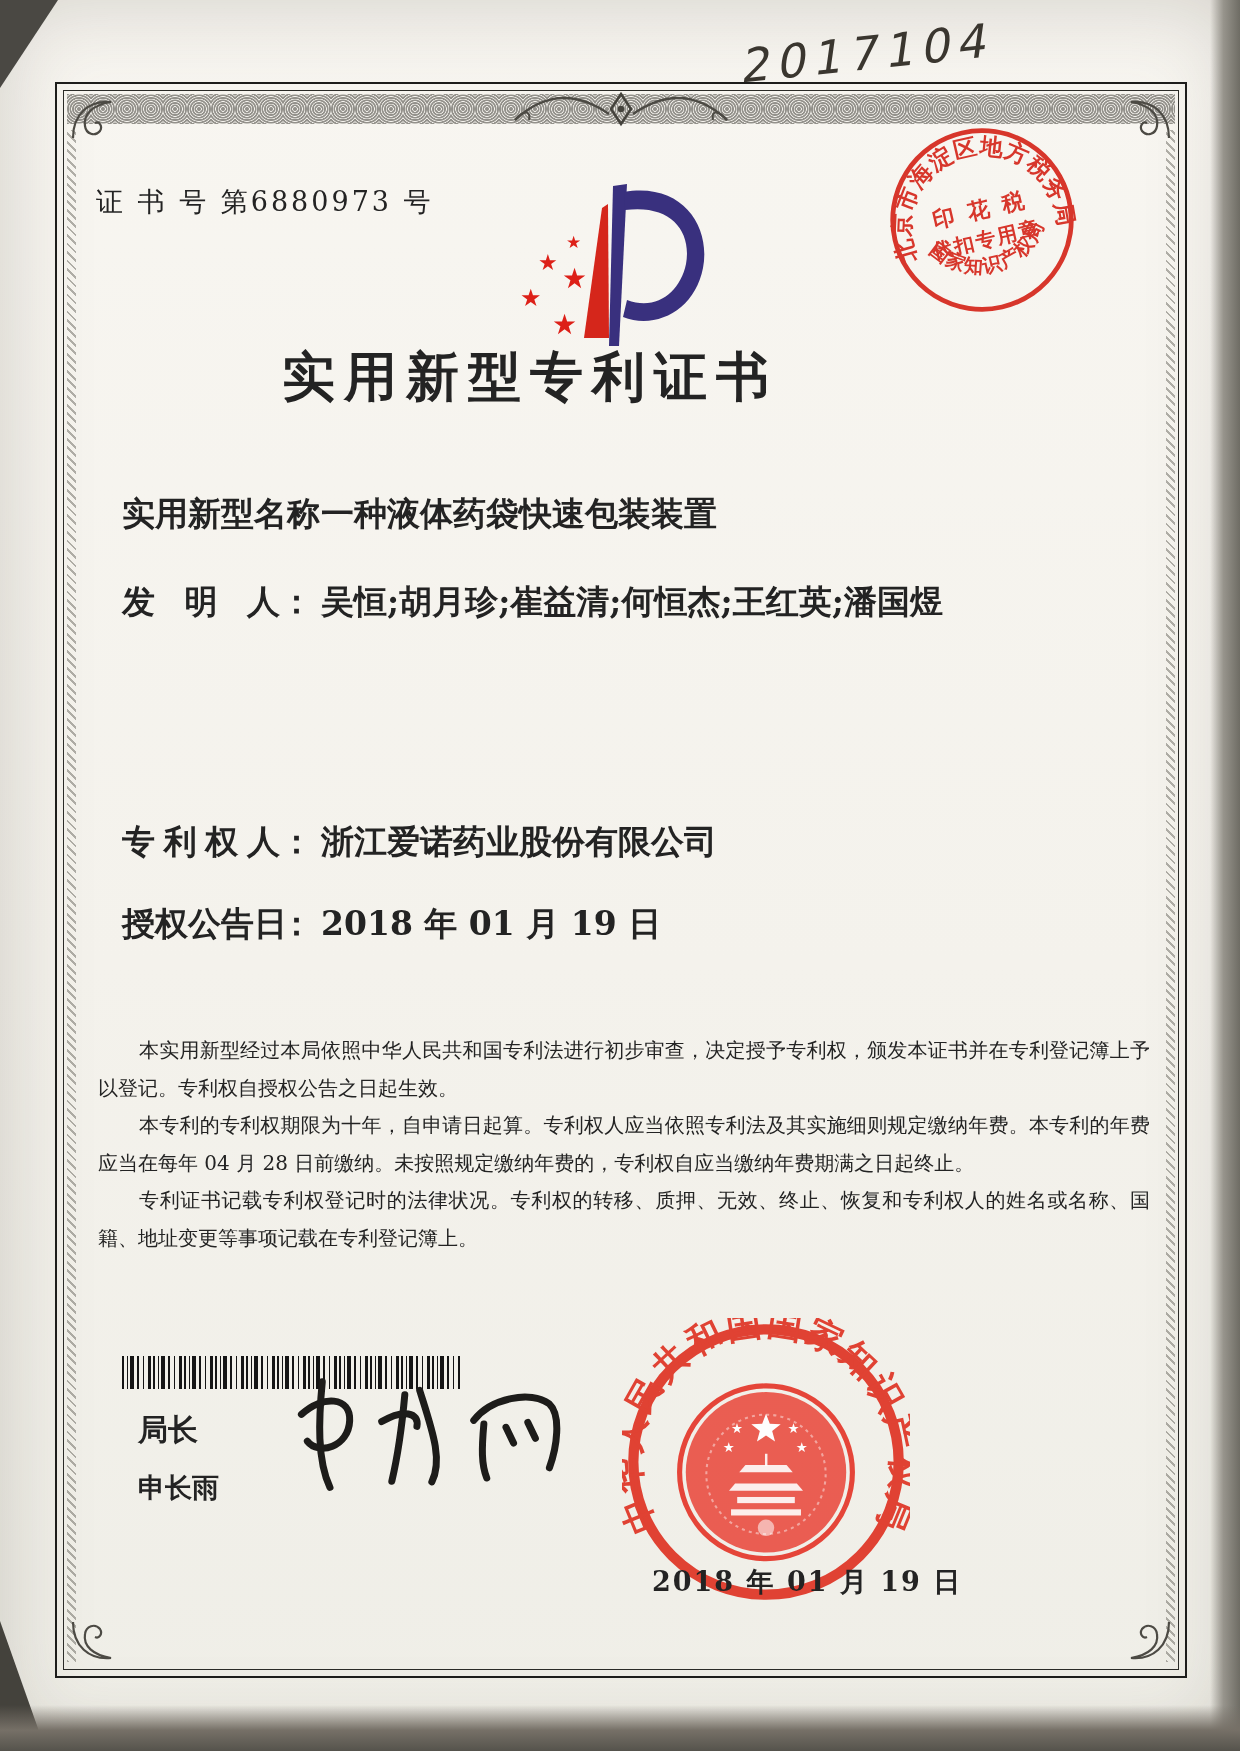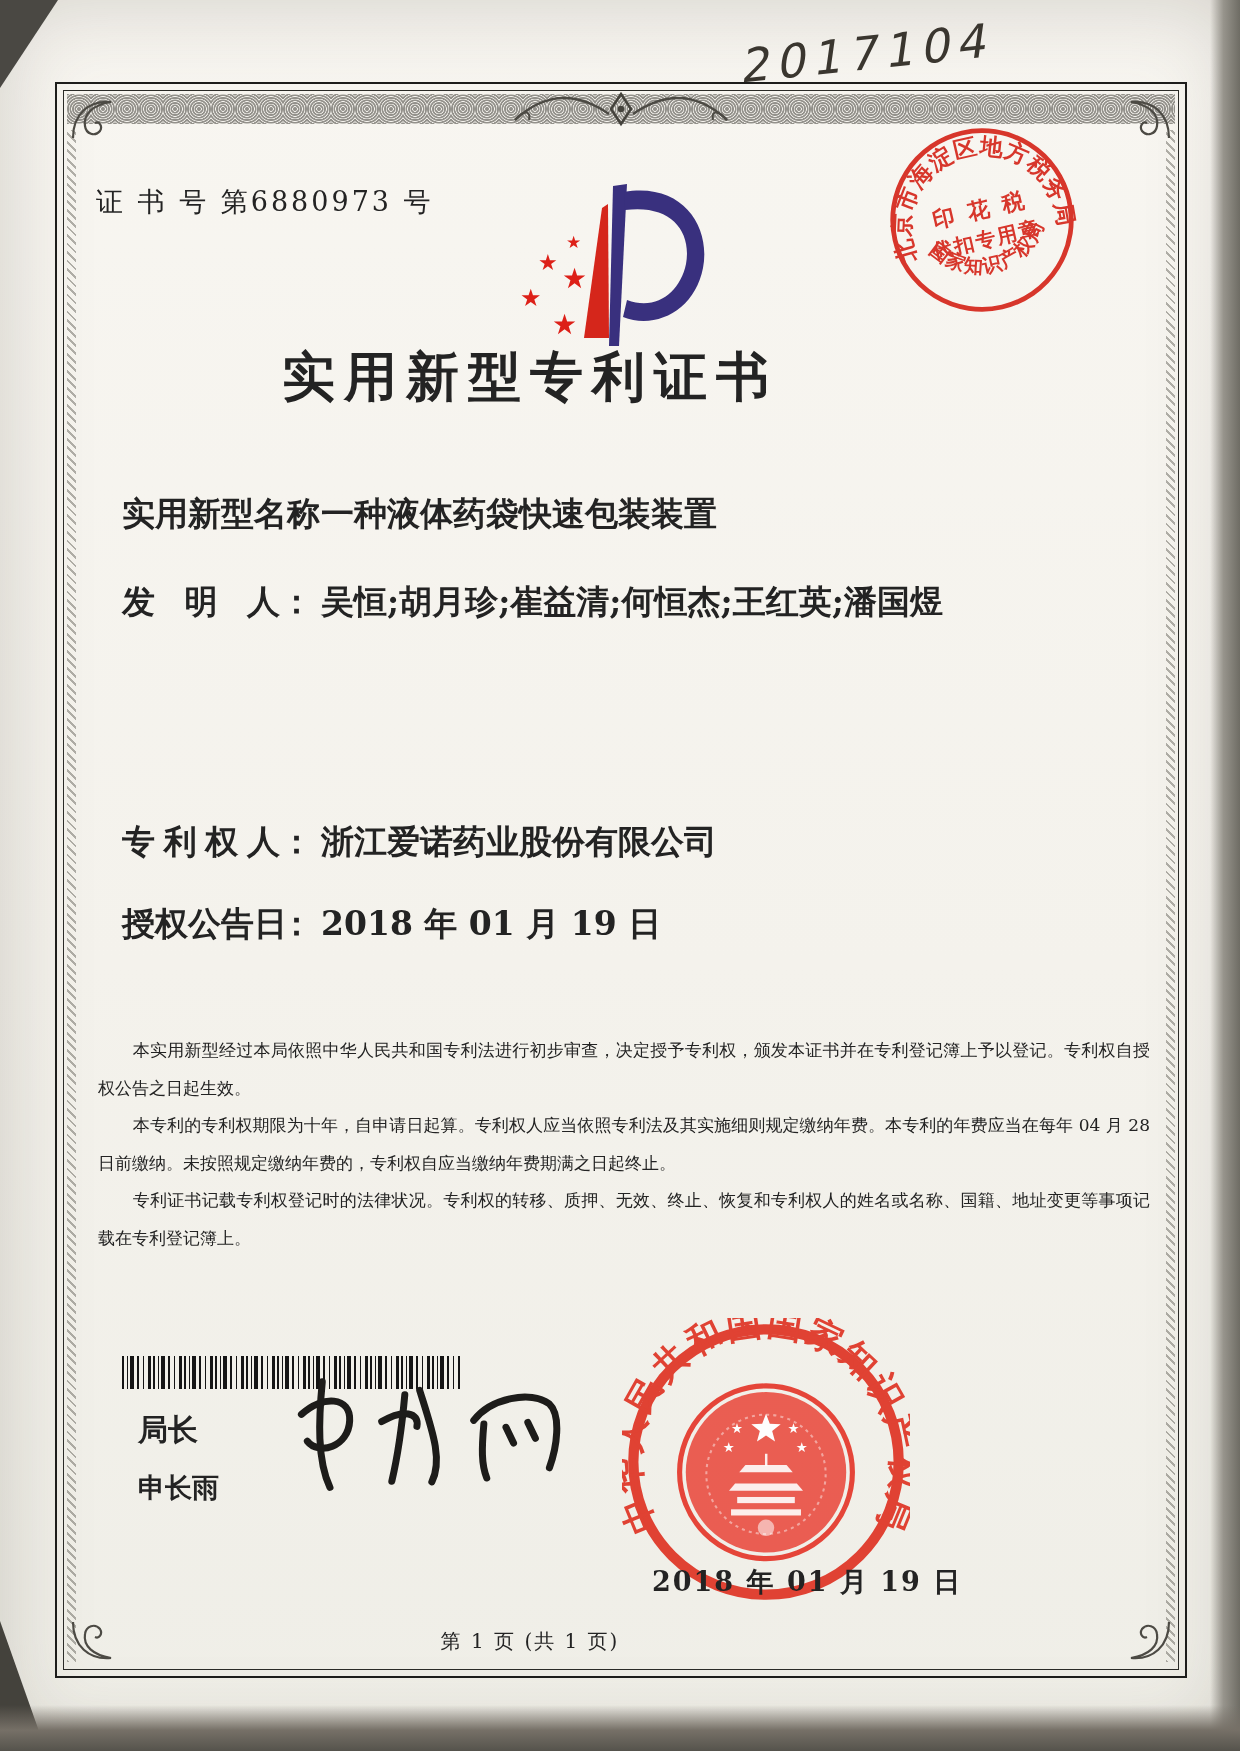--- a/index.html
+++ b/index.html
@@ -48,21 +48,21 @@
 
   .tax-stamp{position:absolute;left:886px;top:124px;transform:rotate(-13deg);opacity:.92;z-index:6;}
 
   .field{position:absolute;left:122px;font-size:33px;font-weight:700;white-space:nowrap;}
   .f-label{display:inline-block;width:158px;text-align:justify;text-align-last:justify;vertical-align:bottom;}
   .f-colon{display:inline-block;}
   .f-value{margin-left:8px;}
   .f0{top:492px;} .f1{top:580px;} .f2{top:660px;} .f3{top:740px;} .f4{top:820px;} .f5{top:902px;}
 
   .paras{position:absolute;left:98px;top:1032px;width:1052px;}
-  .paras p{margin:0;font-size:17px;line-height:37.5px;text-indent:2.05em;text-align:justify;}
+  .paras p{margin:0;font-size:20px;line-height:37.5px;text-indent:2.05em;text-align:justify;}
 
   .barcode{position:absolute;left:122px;top:1356px;width:338px;height:33px;
            background:repeating-linear-gradient(90deg,#151515 0 2px,transparent 2px 5px,#151515 5px 6px,transparent 6px 8px,#151515 8px 12px,transparent 12px 15px,#151515 15px 17px,transparent 17px 21px,#151515 21px 22px,transparent 22px 26px,#151515 26px 29px,transparent 29px 31px);}
 
   .signer-title{position:absolute;left:138px;top:1410px;font-size:30px;font-weight:700;
                 font-family:"DejaVu Sans","Liberation Sans",sans-serif;}
   .signer-name{position:absolute;left:138px;top:1458px;font-size:27px;font-weight:700;
                font-family:"DejaVu Sans","Liberation Sans",sans-serif;margin-top:12px;}
   .signature{position:absolute;left:278px;top:1364px;transform:rotate(-2deg);}
 
@@ -200,19 +200,18 @@
       <polygon points="114,150 166,150 160,143 120,143" fill="#ffffff" opacity="0.9"></polygon>
       <polygon points="104,168 176,168 170,161 110,161" fill="#ffffff" opacity="0.9"></polygon>
       <rect x="112" y="174" width="56" height="6" fill="#ffffff" opacity="0.9"></rect>
       <rect x="106" y="186" width="68" height="6" fill="#ffffff" opacity="0.9"></rect>
       <circle cx="140" cy="204" r="8" fill="#ffffff" opacity="0.55"></circle>
     </g>
   </svg>
 
   <div class="seal-date">2018 年 01 月 19 日</div>
 
-  <div class="footer">第 1 页 (共 1 页)</div>
 
   <div class="corner-tl"></div>
   <div class="corner-bl"></div>
   <div class="edge-right"></div>
   <div class="edge-bottom"></div>
 </div>
 
 </body></html>

